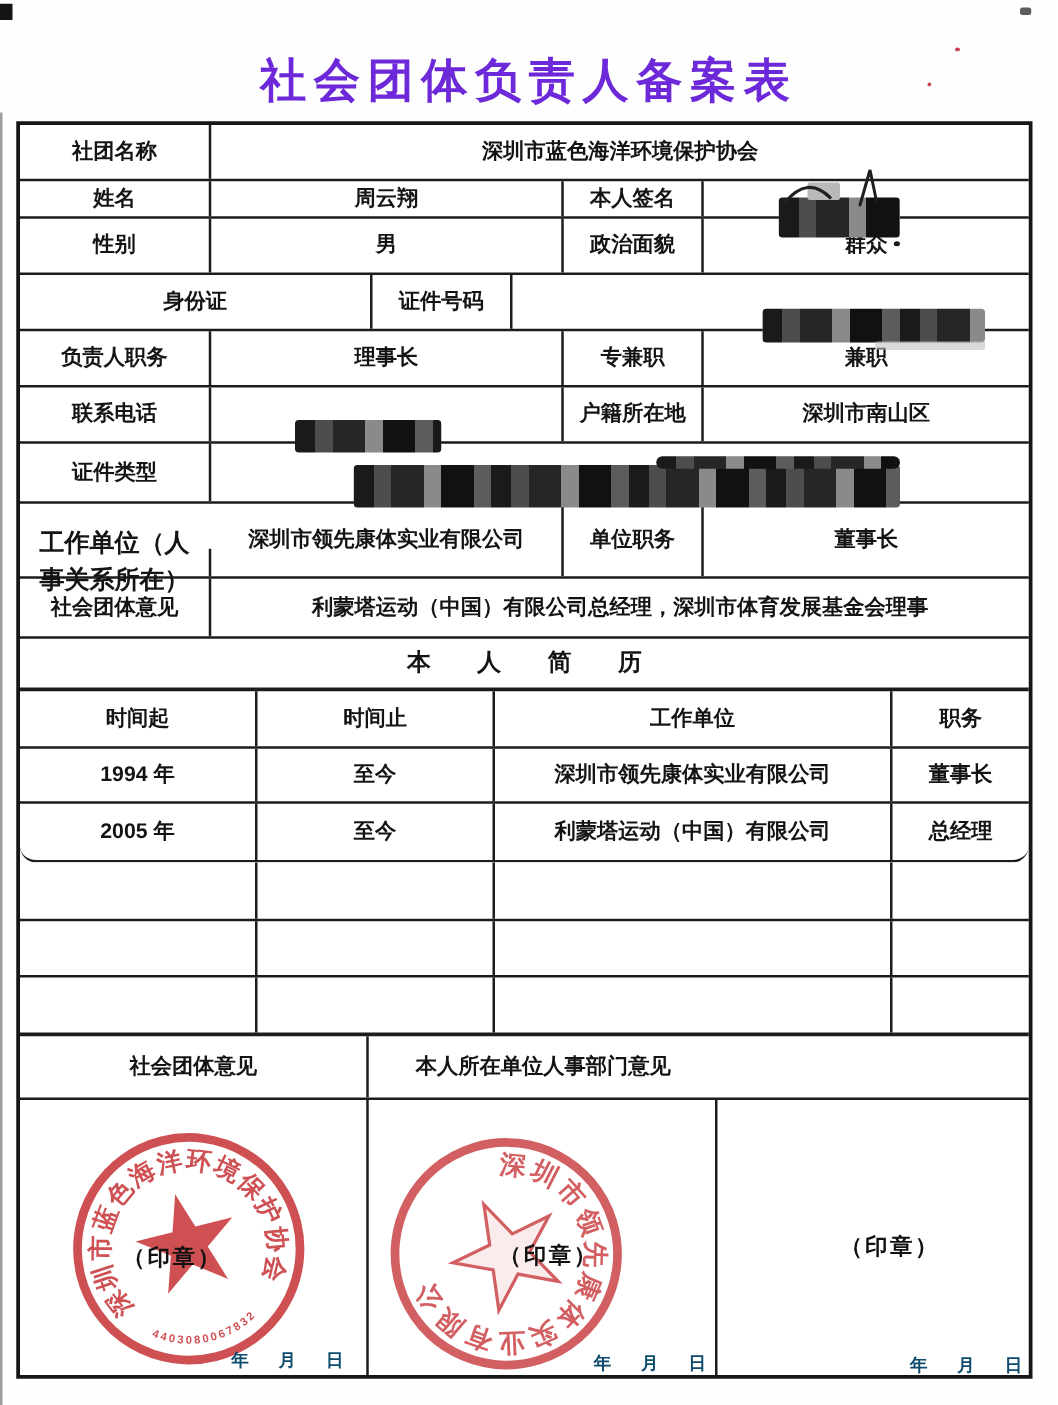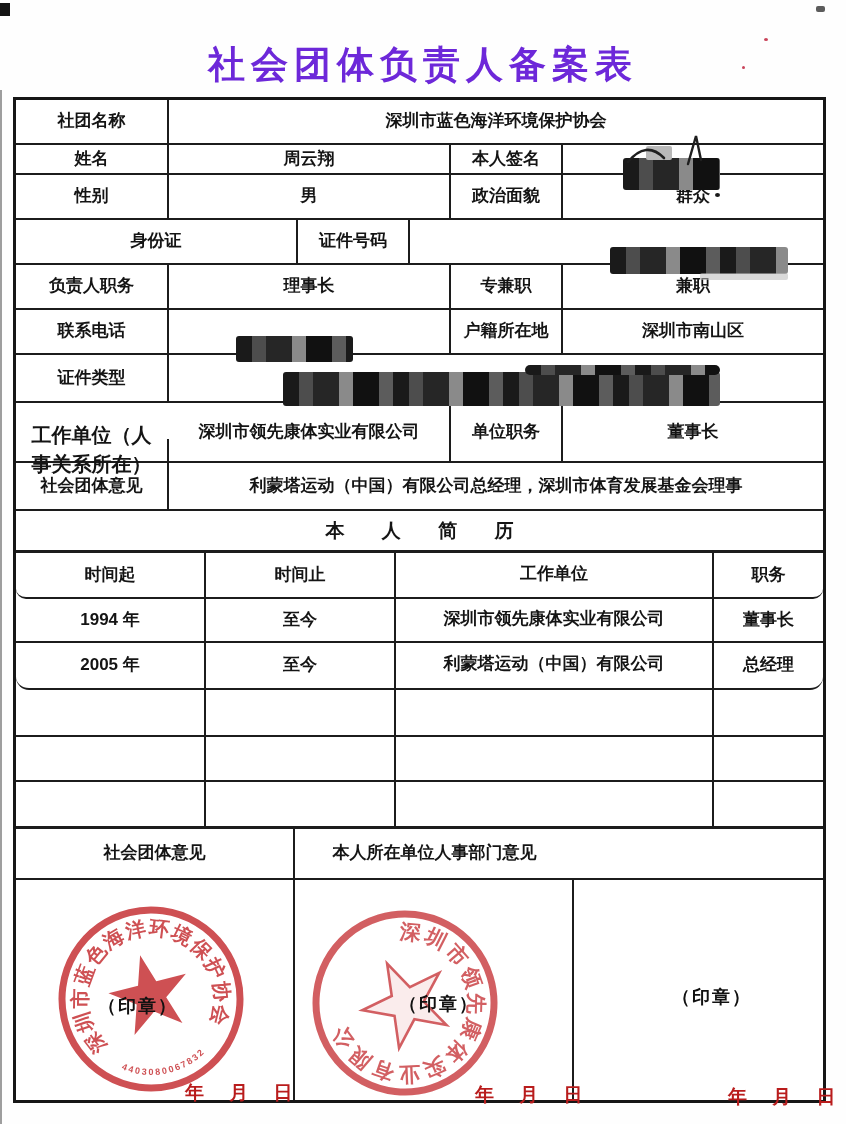--- a/index.html
+++ b/index.html
@@ -35,38 +35,38 @@
   .row:last-child { border-bottom:none; }
   .cell {
     border-right:2px solid #1c1c1c; display:flex; align-items:center;
     justify-content:center; text-align:center; font-size:17px; font-weight:600;
     line-height:1.45; padding:2px 6px; position:relative; color:#141414;
   }
   .cell:last-child { border-right:none; }
   
   .c1 { width:153px; } .c2 { width:282px; } .c3 { width:112px; } .c4 { flex:1; }
   
-  .rc1 { width:190px; } .rc2 { width:190px; } .rc3 { width:318px;font-family:Liberation Mono, monospace; } .rc4 { flex:1; }
+  .rc1 { width:190px; } .rc2 { width:190px; } .rc3 { width:318px; } .rc4 { flex:1; }
   
   .oc { width:279px; } .oc-last { flex:1; }
   .section-head { justify-content:center; font-size:19px; font-weight:700; letter-spacing:16px; text-indent:16px; }
 
   
   .redact {
     position:absolute; border-radius:3px;
     background-image:repeating-linear-gradient(90deg,
       #1a1a1a 0 16px, #4d4d4d 16px 30px, #262626 30px 56px,
       #8a8a8a 56px 70px, #111 70px 96px, #5c5c5c 96px 110px);
   }
   .redact-light { position:absolute; background:#b9b9b9; border-radius:2px; }
 
   
   .stamp { position:absolute; opacity:.88; }
   .seal-label { position:absolute; font-size:18px; font-weight:700; letter-spacing:2px; color:#111; z-index:5; }
-  .date-line { position:absolute; font-size:19px; font-weight:700; word-spacing:20px; color:#b91c1c; z-index:5; }
+  .date-line { position:absolute; font-size:14px; font-weight:700; word-spacing:20px; color:#0c4a6e; z-index:5; }
   .pen { position:absolute; z-index:6; }
   .sig-dot { position:absolute; width:5px; height:4px; background:#1a1a1a; border-radius:50%; z-index:6; }
 </style>
 </head>
 <body>
 
 <div class="sheet">
 
   <div class="corner-mark"></div>
   <div class="edge-line"></div>
@@ -134,21 +134,21 @@
 
     <div class="row" style="height:48px;">
       <div class="cell c1">社会团体意见</div>
       <div class="cell c4">利蒙塔运动（中国）有限公司总经理，深圳市体育发展基金会理事</div>
     </div>
 
     <div class="row thick" style="height:42px;">
       <div class="cell c4 section-head">本 人 简 历</div>
     </div>
 
-    <div class="row" style="height:46px;border-radius:10px;">
+    <div class="row" style="height:46px;">
       <div class="cell rc1">时间起</div>
       <div class="cell rc2">时间止</div>
       <div class="cell rc3">工作单位</div>
       <div class="cell rc4">职务</div>
     </div>
 
     <div class="row" style="height:44px;">
       <div class="cell rc1">1994 年</div>
       <div class="cell rc2">至今</div>
       <div class="cell rc3">深圳市领先康体实业有限公司</div>

